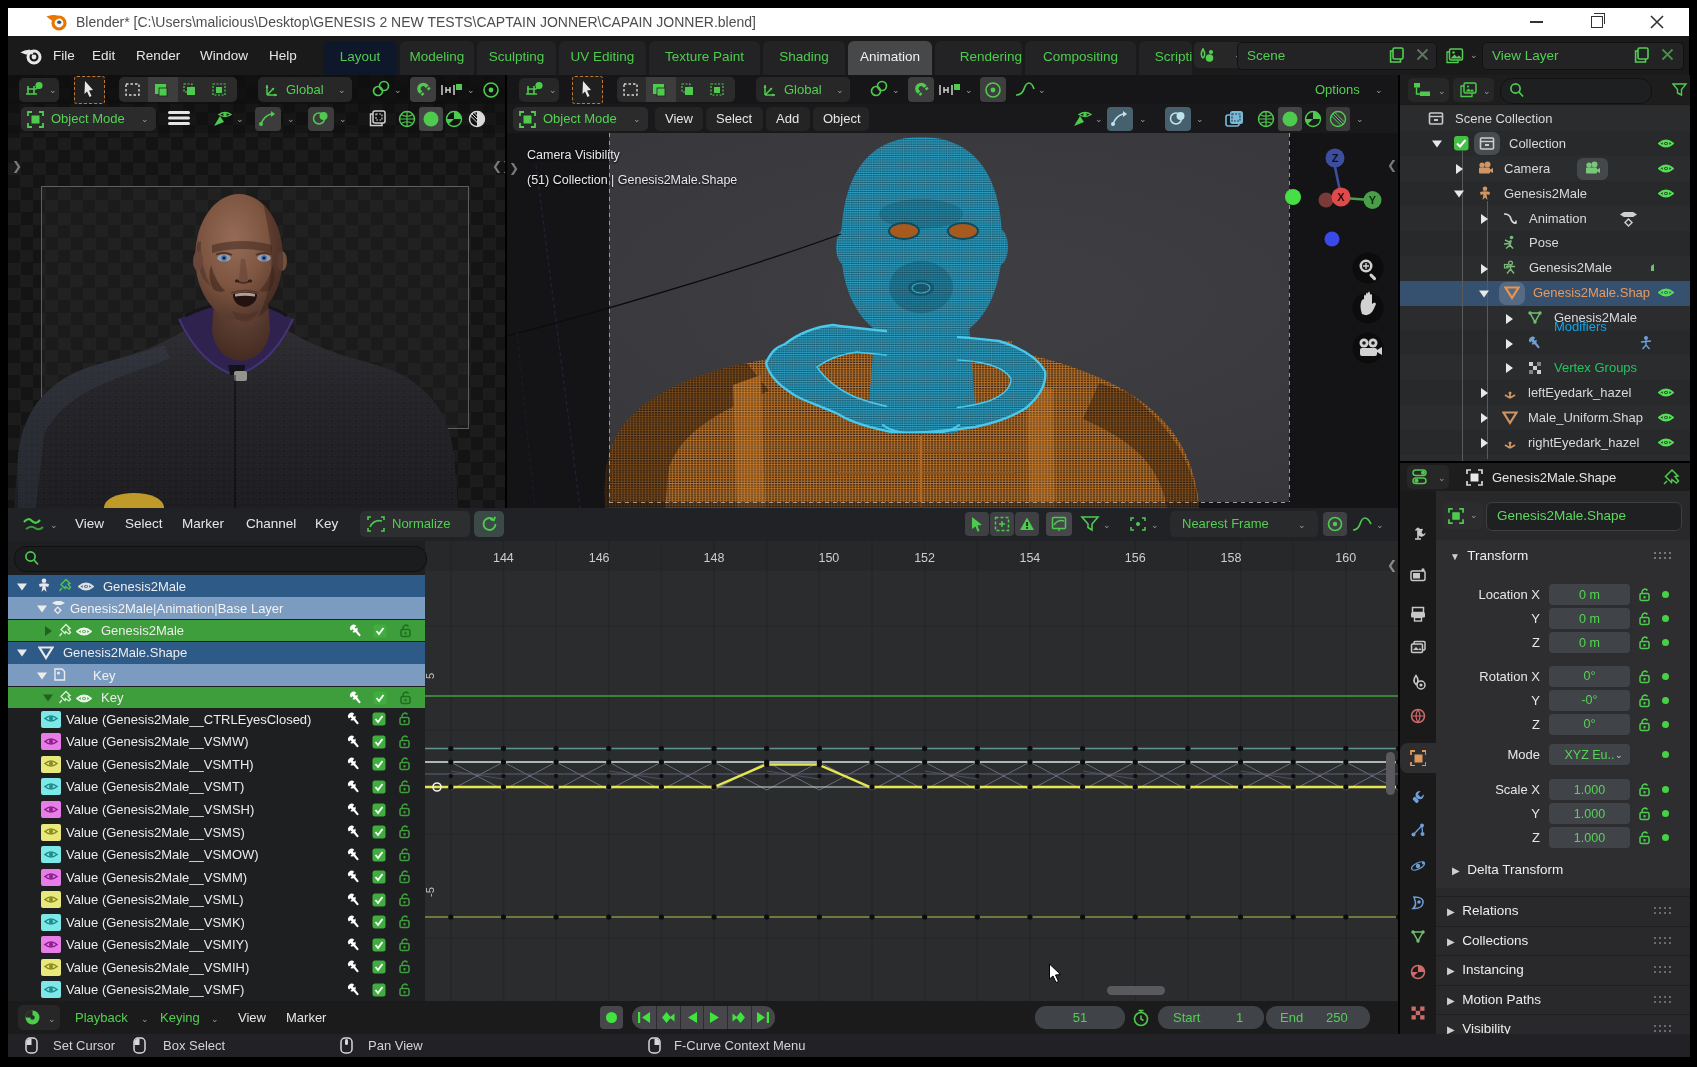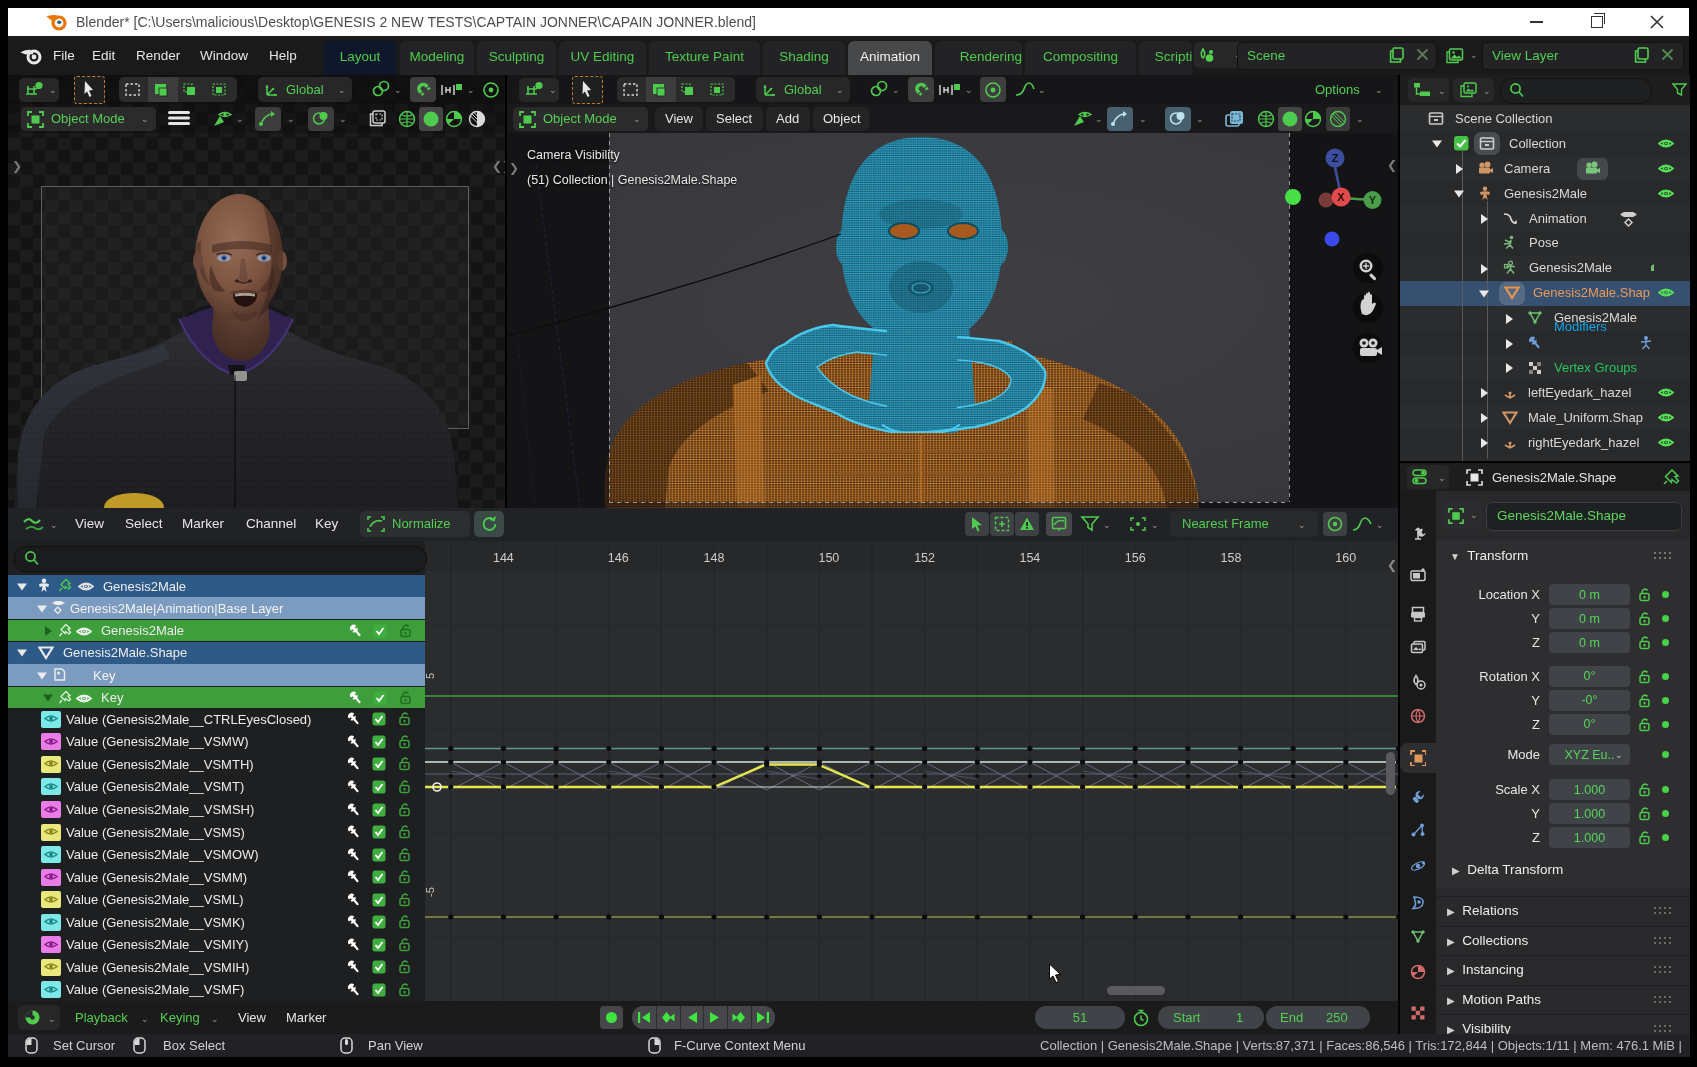--- a/index.html
+++ b/index.html
@@ -1200,21 +1200,21 @@
       <circle cx="920.8499999999999" cy="235" r="2.2" fill="rgba(10,10,10,0.8)"></circle>
       <circle cx="12" cy="246" r="4" fill="none" stroke="#f0f0f0" stroke-width="1.6"></circle>
     </svg>
 
   <div class="tx" style="left:419px;top:162px;font-size:11px;color:#c2c2c2;transform:rotate(-90deg)">5</div>
   <div class="tx" style="left:417px;top:378px;font-size:11px;color:#c2c2c2;transform:rotate(-90deg)">-5</div>
 
   <div class="a" style="left:417px;top:33px;width:973px;height:30px;background:rgba(0,0,0,0.07)"></div>
     <div id="fnums">
       <div class="tx" style="left:475.4px;top:43px;width:40px;text-align:center;font-size:12.5px;color:#cdcdcd">144</div>
-      <div class="tx" style="left:580.6999999999999px;top:43px;width:40px;text-align:right;font-size:12.5px;color:#cdcdcd">146</div>
+      <div class="tx" style="left:580.6999999999999px;top:43px;width:40px;text-align:left;font-size:12.5px;color:#cdcdcd">146</div>
       <div class="tx" style="left:686px;top:43px;width:40px;text-align:center;font-size:12.5px;color:#cdcdcd">148</div>
       <div class="tx" style="left:791.3px;top:43px;width:40px;text-align:right;font-size:12.5px;color:#cdcdcd">150</div>
       <div class="tx" style="left:896.5999999999999px;top:43px;width:40px;text-align:center;font-size:12.5px;color:#cdcdcd">152</div>
       <div class="tx" style="left:1001.9px;top:43px;width:40px;text-align:center;font-size:12.5px;color:#cdcdcd">154</div>
       <div class="tx" style="left:1107.1999999999998px;top:43px;width:40px;text-align:center;font-size:12.5px;color:#cdcdcd">156</div>
       <div class="tx" style="left:1212.5px;top:43px;width:40px;text-align:left;font-size:12.5px;color:#cdcdcd">158</div>
       <div class="tx" style="left:1317.8px;top:43px;width:40px;text-align:center;font-size:12.5px;color:#cdcdcd">160</div>
     </div>
     <div class="chev" style="left:1379px;top:50px;font-size:12px;color:#8a8a8a">❮</div>
 
@@ -1750,21 +1750,20 @@
     <svg style="position:absolute;left:332px;top:3px" width="13" height="17">
       <rect x="1" y="1" width="11" height="15" rx="4" fill="none" stroke="#d8d8d8" stroke-width="1.5"></rect>
       <rect x="5" y="2" width="3" height="6" rx="1.5" fill="#d8d8d8"></rect>
     </svg>
     <div class="tx" style="left:360px;top:4px;font-size:13px;color:#d2d2d2">Pan View</div>
     <svg style="position:absolute;left:640px;top:3px" width="13" height="17">
       <rect x="1" y="1" width="11" height="15" rx="4" fill="none" stroke="#d8d8d8" stroke-width="1.5"></rect>
       <path d="M11.5 4 A5 5 0 0 0 6.5 1.5 V8 H11.5Z" fill="#d8d8d8"></path>
     </svg>
     <div class="tx" style="left:666px;top:4px;font-size:13px;color:#d2d2d2">F-Curve Context Menu</div>
-    <div class="tx" style="right:8px;top:4px;font-size:13px;color:#bdbdbd">Collection | Genesis2Male.Shape | Verts:87,371 | Faces:86,546 | Tris:172,844 | Objects:1/11 | Mem: 476.1 MiB | </div>
   </div>
 <div class="a" style="left: 323px; top: 41px; width: 74px; height: 34px; background: #0f172a; border-radius: 6px 6px 0px 0px; overflow: hidden;">
     <span style="position: absolute; left: 0px; width: 74px; top: 8px; text-align: center; font-size: 13.5px; color: rgb(78, 203, 78);">Layout</span>
   </div>
 <div class="a" style="left: 400px; top: 41px; width: 74px; height: 34px; background: rgb(35, 35, 37); border-radius: 6px 6px 0px 0px; overflow: hidden;">
     <span style="position: absolute; left: 0px; width: 74px; top: 8px; text-align: center; font-size: 13.5px; color: rgb(78, 203, 78);">Modeling</span>
   </div>
 <div class="a" style="left: 477px; top: 41px; width: 79px; height: 34px; background: rgb(35, 35, 37); border-radius: 6px 6px 0px 0px; overflow: hidden;">
     <span style="position: absolute; left: 0px; width: 79px; top: 8px; text-align: center; font-size: 13.5px; color: rgb(78, 203, 78);">Sculpting</span>
   </div>

